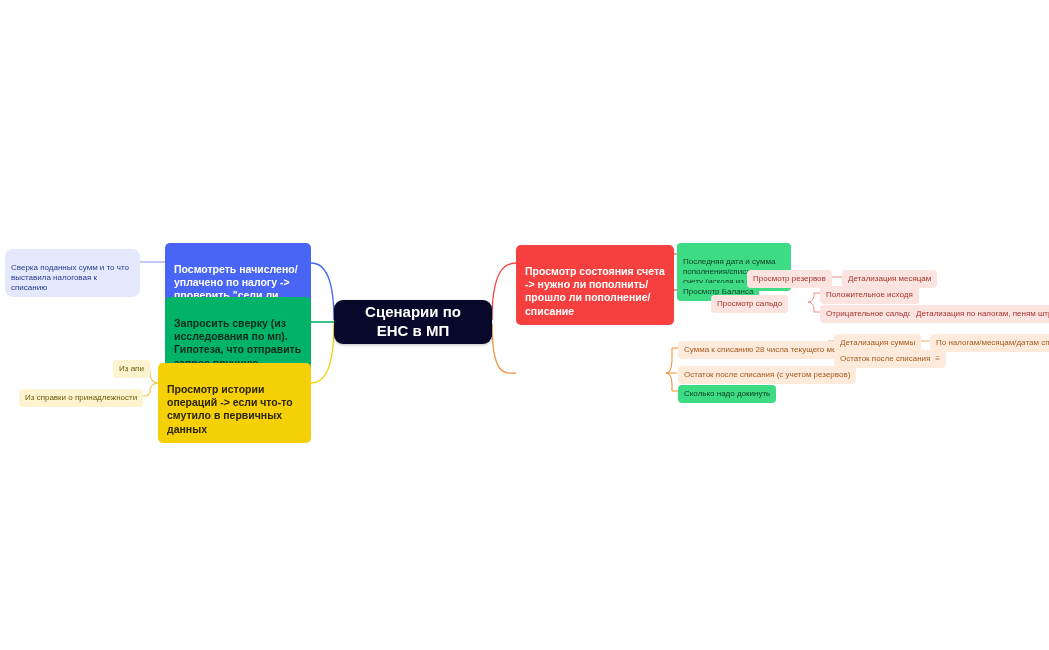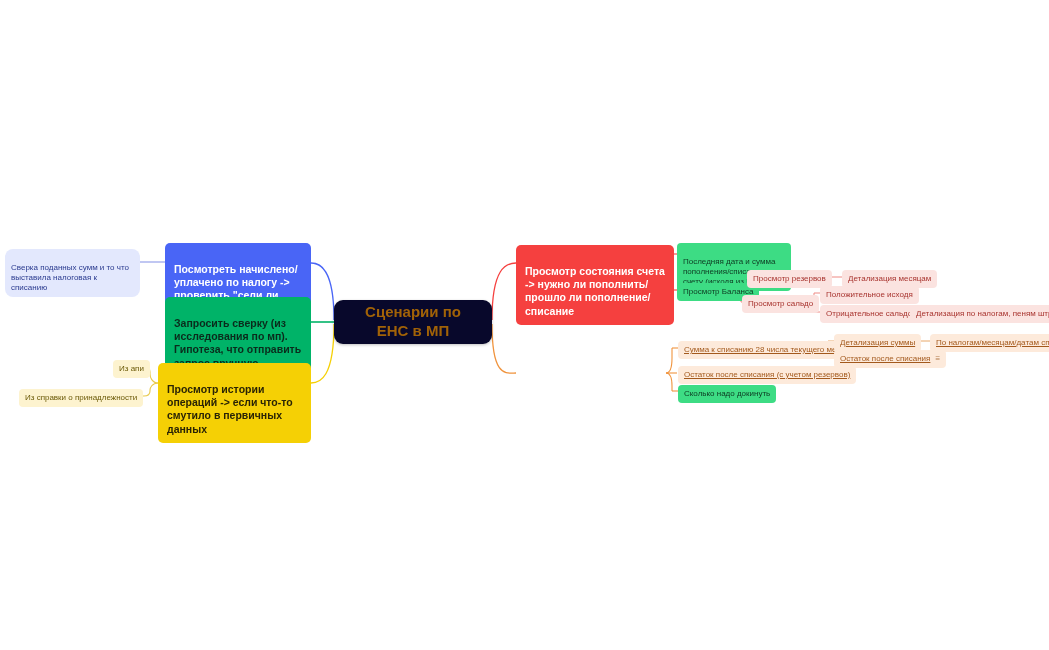--- a/index.html
+++ b/index.html
@@ -33,21 +33,21 @@
     position: absolute;
     box-sizing: border-box;
     border-radius: 6px;
     line-height: 1.25;
     white-space: pre-line;
   }
 
   
   .central {
     background: #08082b;
-    color: #a16207;
+    color: #ffffff;
     font-size: 15px;
     font-weight: bold;
     border-radius: 9px;
     padding: 10px 14px;
     text-align: center;
     display: flex;
     align-items: center;
     justify-content: center;
     box-shadow: 0 1px 3px rgba(0,0,0,0.25);
   }
@@ -69,21 +69,21 @@
   .leaf {
     font-size: 8px;
     padding: 4px 6px;
     border-radius: 4px;
     white-space: nowrap;
   }
   .leaf-blue   { background: #e3e8fd; color: #2a3a8f; border-radius: 8px; }
   .leaf-yellow { background: #fdf3cf; color: #6b5a08; }
   .leaf-green  { background: #3ddc84; color: #0d3b22; }
   .leaf-pink   { background: #fbe3e0; color: #a8342f; }
-  .leaf-peach  { background: #fdeadb; color: #a3591c; text-decoration: underline; }
+  .leaf-peach  { background: #fdeadb; color: #a3591c; }
   .leaf-wrap   { white-space: pre-line; }
 
   .note-icon {
     display: inline-block;
     margin-left: 5px;
     color: #b07a4a;
     font-size: 8px;
     vertical-align: middle;
     letter-spacing: -0.5px;
   }
@@ -174,21 +174,21 @@
   </div>
 
   <div class="node leaf leaf-pink" style="left:747px; top:270px;">
     <span>Просмотр резервов</span>
   </div>
 
   <div class="node leaf leaf-pink" style="left:842px; top:270px;">
     <span>Детализация месяцам</span>
   </div>
 
-  <div class="node leaf leaf-pink" style="left:742px; top:295px;">
+  <div class="node leaf leaf-pink" style="left:711px; top:295px;">
     <span>Просмотр сальдо</span>
   </div>
 
   <div class="node leaf leaf-pink" style="left:820px; top:286px;">
     <span>Положительное исходя</span>
   </div>
 
   <div class="node leaf leaf-pink" style="left:820px; top:305px;">
     <span>Отрицательное сальдо</span>
   </div>

